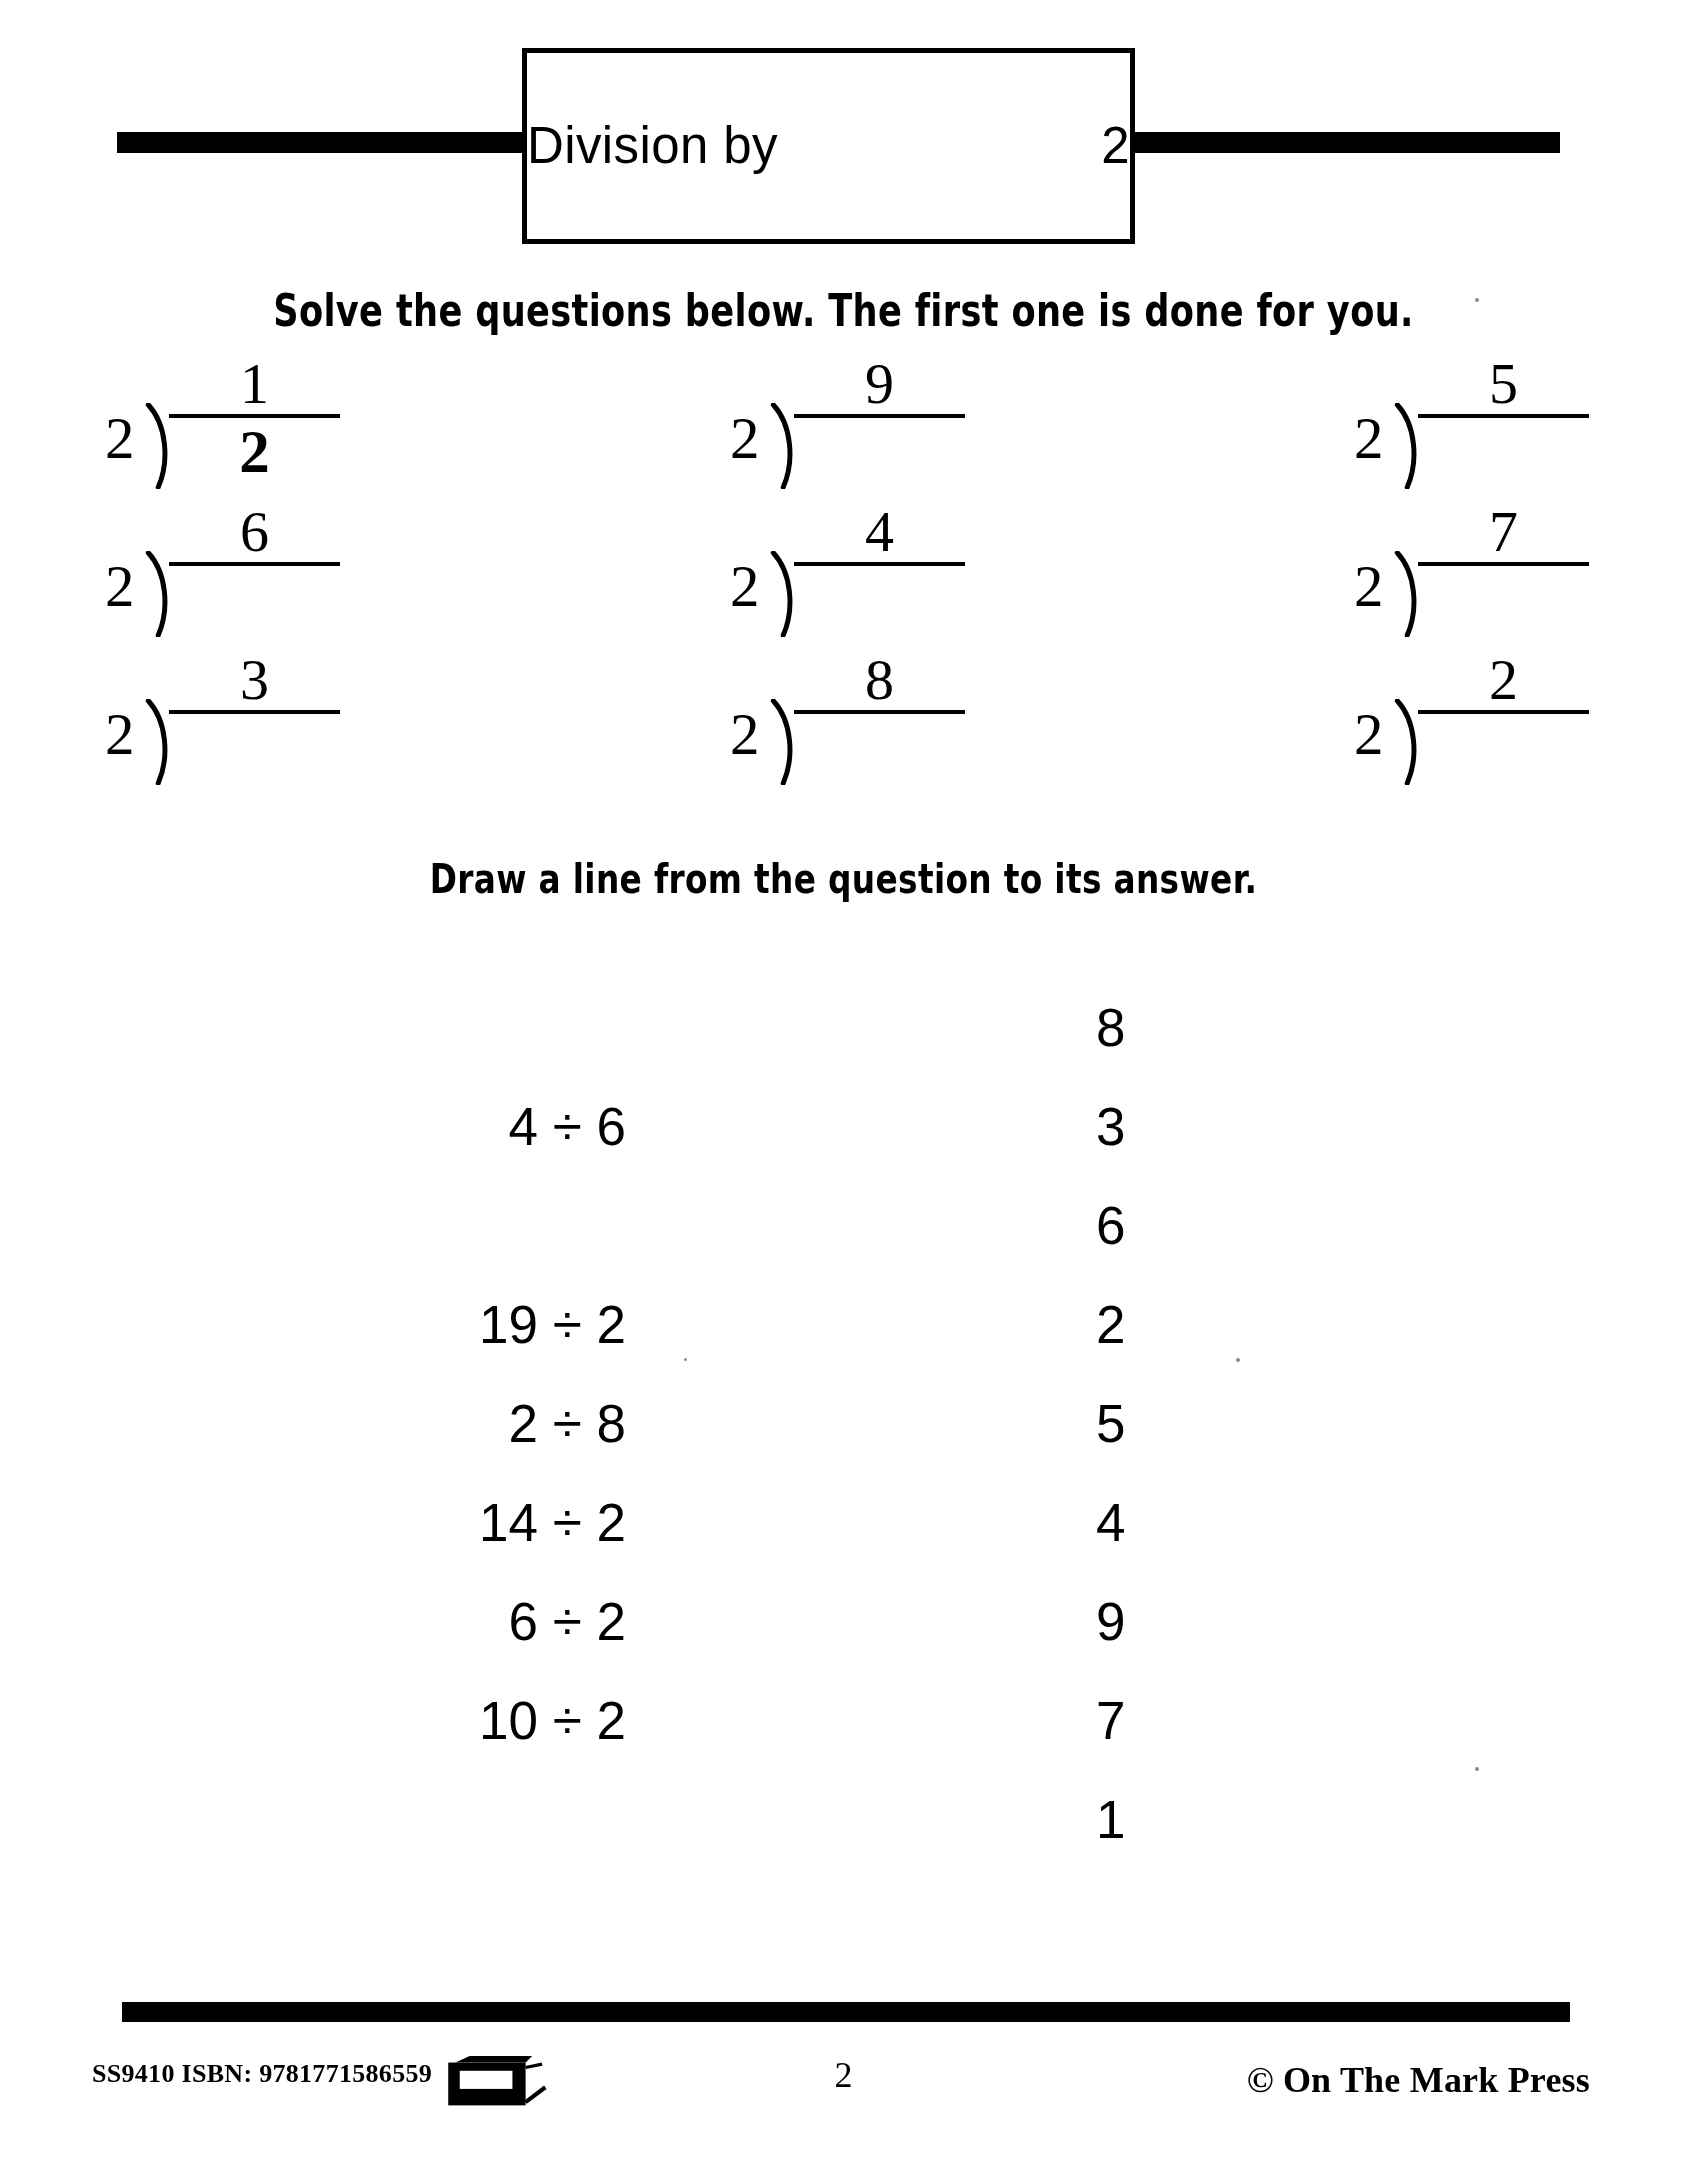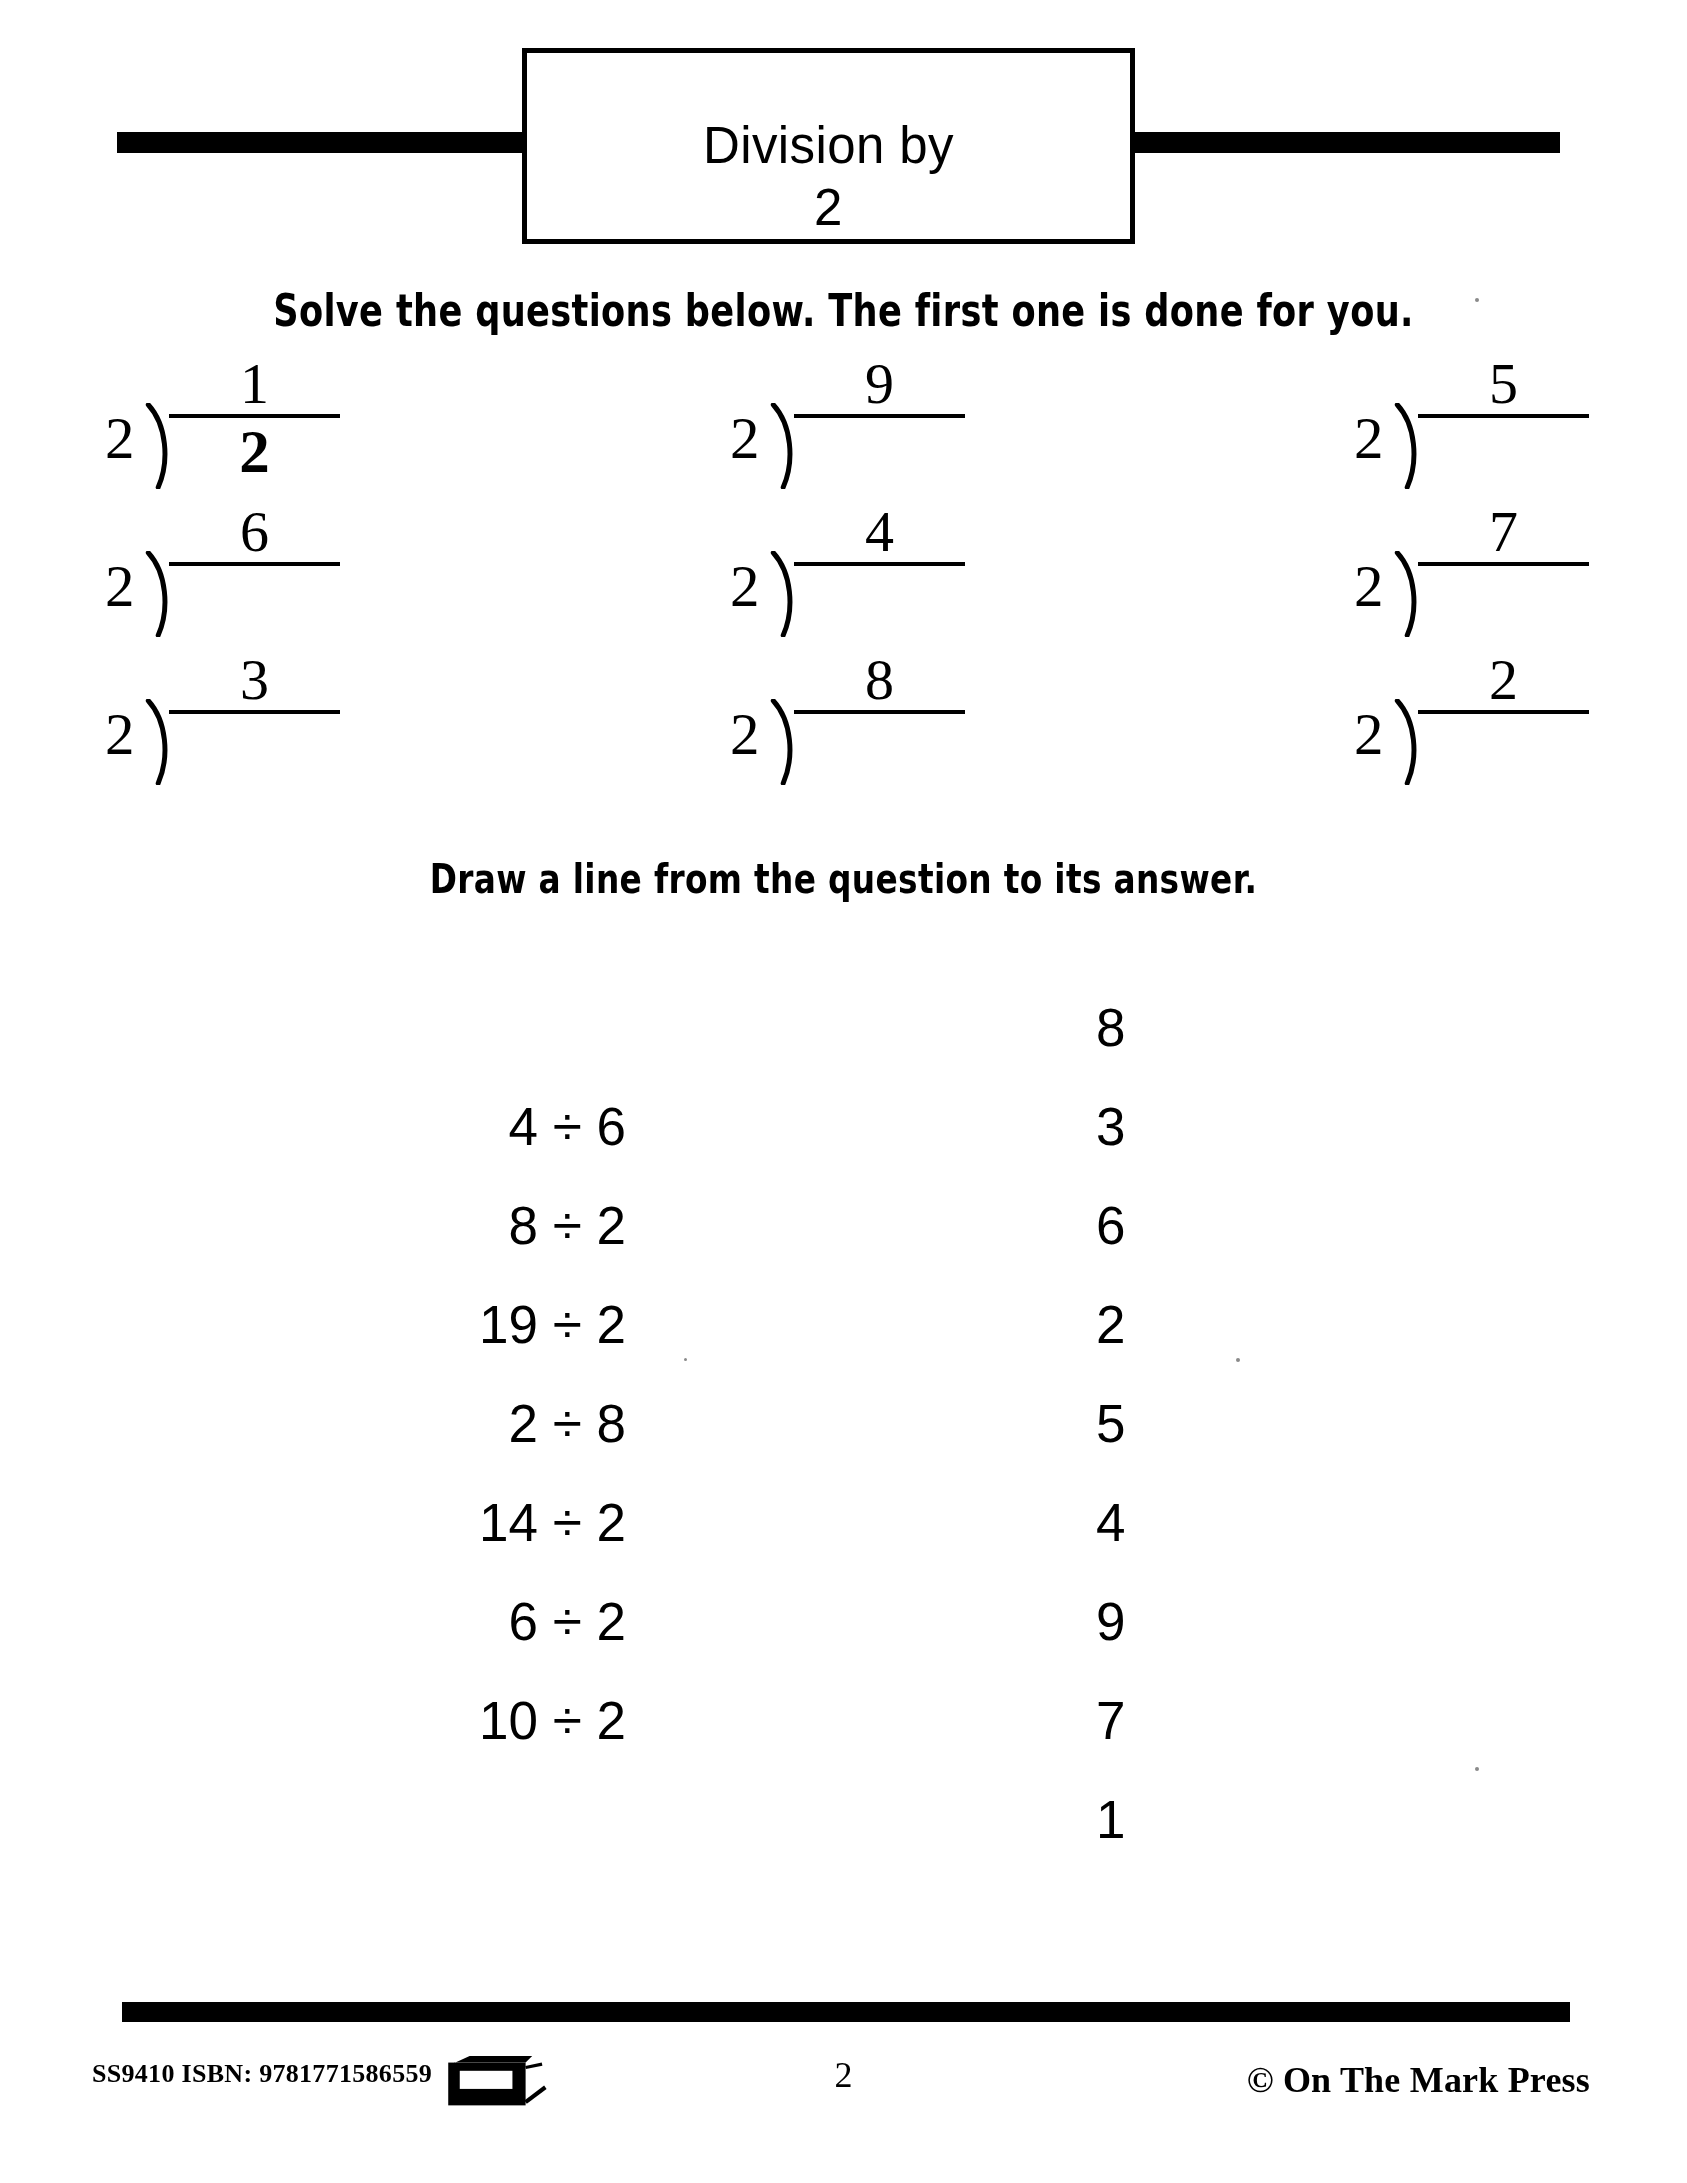--- a/index.html
+++ b/index.html
@@ -35,23 +35,23 @@
   #title-box {
     position: absolute;
     left: 522px;
     top: 48px;
     width: 613px;
     height: 196px;
     border: 5.8px solid #000000;
     background: #ffffff;
     box-sizing: border-box;
     display: flex;
-    flex-direction: column;
+    flex-direction: row;
     align-items: center;
-    justify-content: flex-end;
+    justify-content: space-between;
   }
   #title-box .t-line {
     font-family: "Liberation Sans", sans-serif;
     font-size: 51px;
     line-height: 1.22;
     letter-spacing: 0.4px;
     color: #000;
     text-align: center;
     white-space: nowrap;
   }
@@ -378,21 +378,20 @@
 <div id="matching">
 
   <div class="match-row">
     <div class="match-answer">8</div>
   </div>
   <div class="match-row">
     <div class="match-question">4 ÷ 6</div>
     <div class="match-answer">3</div>
   </div>
   <div class="match-row">
-    <div class="match-question">8 ÷ 2</div>
     <div class="match-answer">6</div>
   </div>
   <div class="match-row">
     <div class="match-question">19 ÷ 2</div>
     <div class="match-answer">2</div>
   </div>
   <div class="match-row">
     <div class="match-question">2 ÷ 8</div>
     <div class="match-answer">5</div>
   </div>

